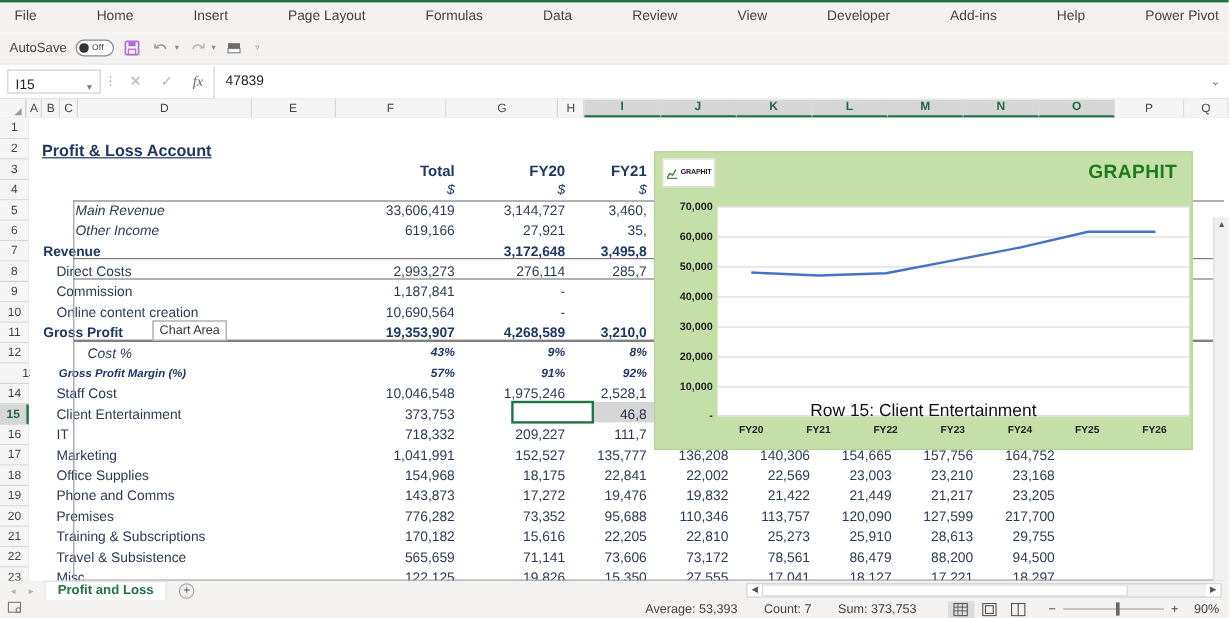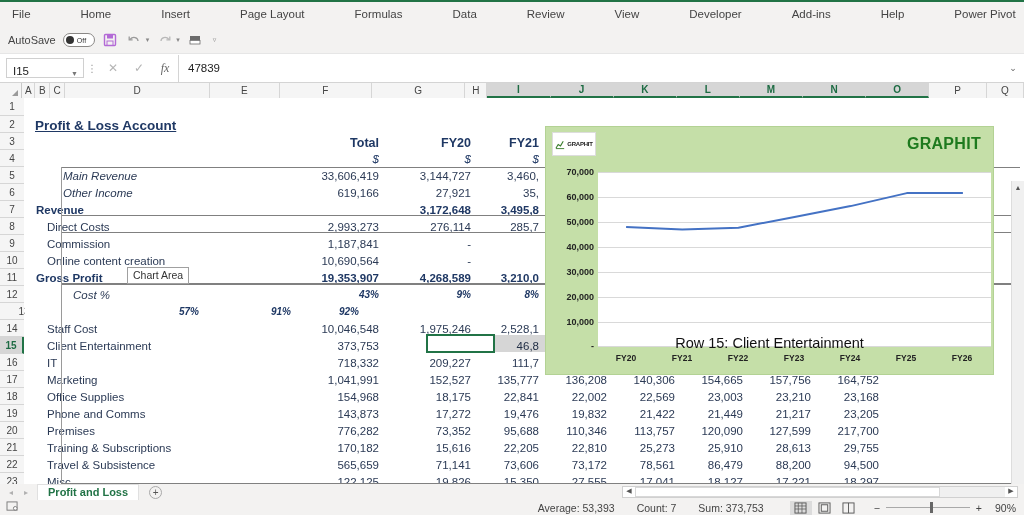--- a/index.html
+++ b/index.html
@@ -411,20 +411,21 @@
             <div class="cell num pct" style="width: 181px;">43%</div>
             <div class="cell num pct" style="width: 92px;">9%</div>
             <div class="cell num pct" style="width: 68px;">8%</div>
             <div class="cell num pct" style="width: 68px;"></div>
             <div class="cell num pct" style="width: 68px;"></div>
             <div class="cell num pct" style="width: 68px;"></div>
             <div class="cell num pct" style="width: 68px;"></div>
             <div class="cell num pct" style="width: 68px;"></div>
           </div>
           <div class="gridrow" style="top: 205px; height: 17px;">
+            <div class="cell txt smallbold" style="width: 180px; padding-left: 24px;">Gross Profit Margin (%)</div>
             <div class="cell num pct" style="width: 181px;">57%</div>
             <div class="cell num pct" style="width: 92px;">91%</div>
             <div class="cell num pct" style="width: 68px;">92%</div>
             <div class="cell num pct" style="width: 68px;"></div>
             <div class="cell num pct" style="width: 68px;"></div>
             <div class="cell num pct" style="width: 68px;"></div>
             <div class="cell num pct" style="width: 68px;"></div>
             <div class="cell num pct" style="width: 68px;"></div>
           </div>
           <div class="gridrow" style="top: 222px; height: 17px;">

